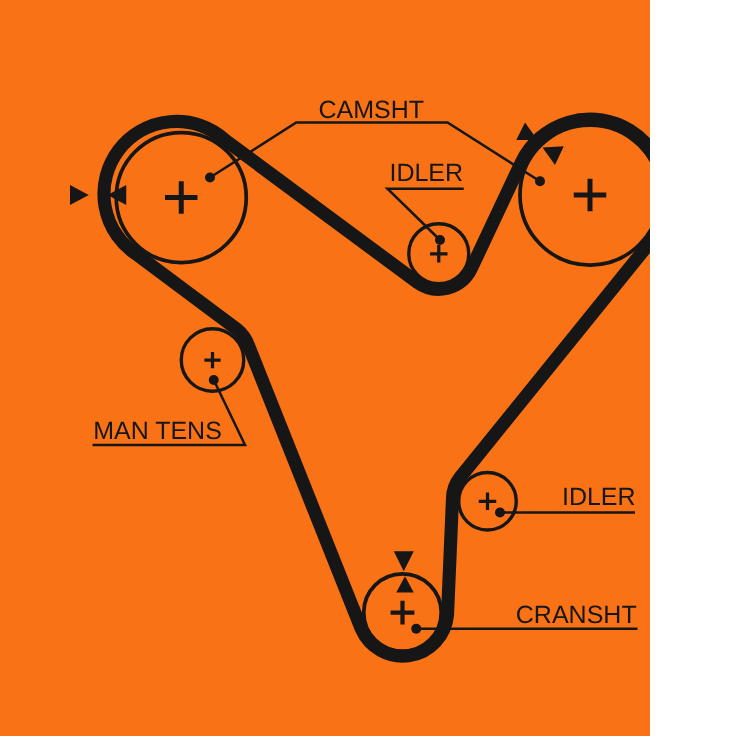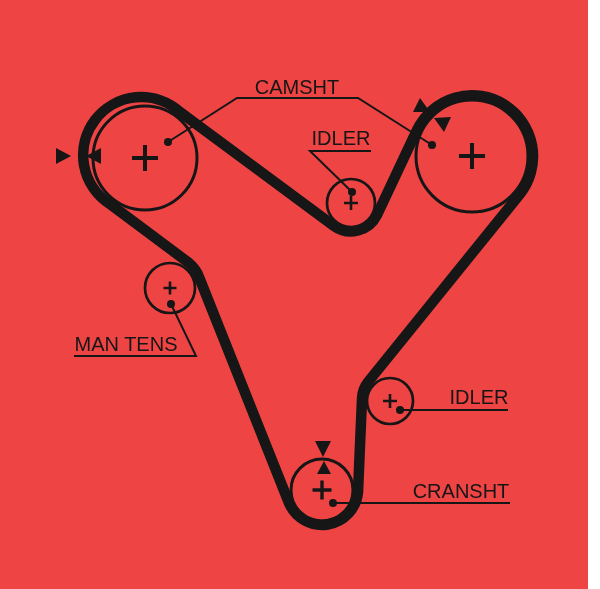--- a/index.html
+++ b/index.html
@@ -2,23 +2,23 @@
 <html><head>
 <meta charset="utf-8">
 <style>
   html, body {
     margin: 0;
     padding: 0;
     background: #ffffff;
   }
   .stage {
     position: relative;
-    width: 588px;
+    width: 520px;
     height: 589px;
-    background: #ef4444;
+    background: #f97316;
     overflow: hidden;
   }
   svg text {
     font-family: "Liberation Sans", sans-serif;
     font-weight: 400;
   }
 </style>
 </head>
 <body>
 

